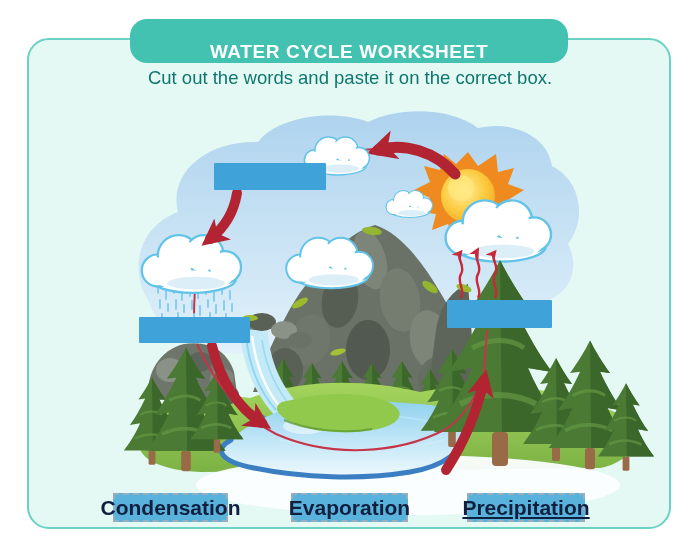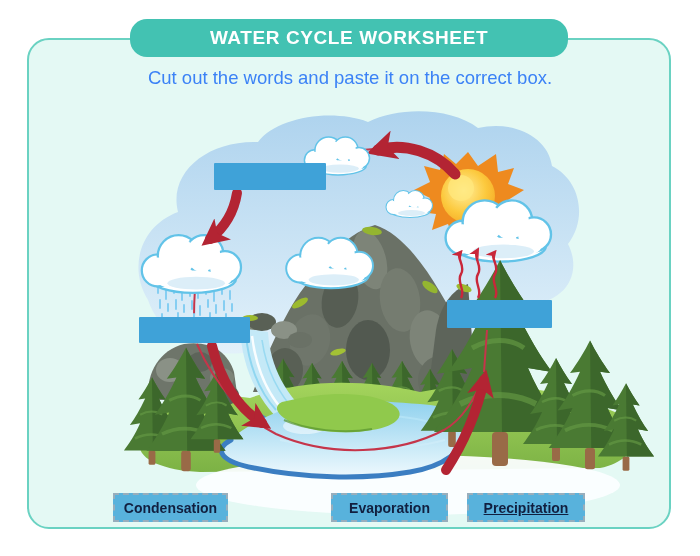--- a/index.html
+++ b/index.html
@@ -1,34 +1,34 @@
 <!DOCTYPE html>
 <html><head>
 <meta charset="utf-8">
 <style>
   html,body{margin:0;padding:0;background:#ffffff;}
   body{width:700px;height:556px;font-family:"Liberation Sans",sans-serif;}
   #page{position:relative;width:700px;height:556px;overflow:hidden;background:#ffffff;}
   .card{position:absolute;left:27px;top:38px;width:644px;height:491px;background:#e4f9f4;
         border:2px solid #6ad2c2;border-radius:22px;box-sizing:border-box;z-index:0;}
-  .banner{position:absolute;left:130px;top:19px;width:438px;height:38px;background:#43c2b2;
-          border-radius:17px;display:flex;align-items:center;justify-content:center;
+  .banner{position:absolute;left:130px;top:19px;width:438px;height:44px;background:#43c2b2;
+          border-radius:17px;display:flex;align-items:flex-end;justify-content:center;
           color:#ffffff;font-weight:bold;font-size:19px;letter-spacing:.6px;z-index:5;}
-  .subtitle{position:absolute;left:0;right:0;top:67px;text-align:center;color:#3b82f6;
+  .subtitle{position:absolute;left:0;right:0;top:67px;text-align:center;color:#0f766e;
             font-size:18.5px;z-index:5;}
   svg.scene{position:absolute;left:0;top:0;z-index:1;}
   .blank-box{position:absolute;background:#3fa2d8;z-index:3;border-radius:1px;}
   #blank-top{left:214px;top:163px;width:112px;height:27px;}
   #blank-left{left:139px;top:317px;width:111px;height:26px;}
   #blank-right{left:447px;top:300px;width:105px;height:28px;}
   .word-card{position:absolute;top:493px;height:29px;background:#58b2dc;
              border:2px dashed #98aebc;box-sizing:border-box;display:flex;align-items:center;
-             justify-content:center;font-weight:bold;font-size:14px;color:#111f3f;z-index:3;}
+             justify-content:center;font-weight:bold;font-size:21px;color:#111f3f;z-index:3;}
   #wc-0{left:113px;width:115px;}
-  #wc-1{left:291px;width:117px;margin-left:40px;}
+  #wc-1{left:291px;width:117px;}
   #wc-2{left:467px;width:118px;text-decoration:underline;}
 </style>
 </head>
 <body>
 
 <div id="page">
 
   <div class="card"></div>
 
   <svg class="scene" width="700" height="556" viewBox="0 0 700 556">

